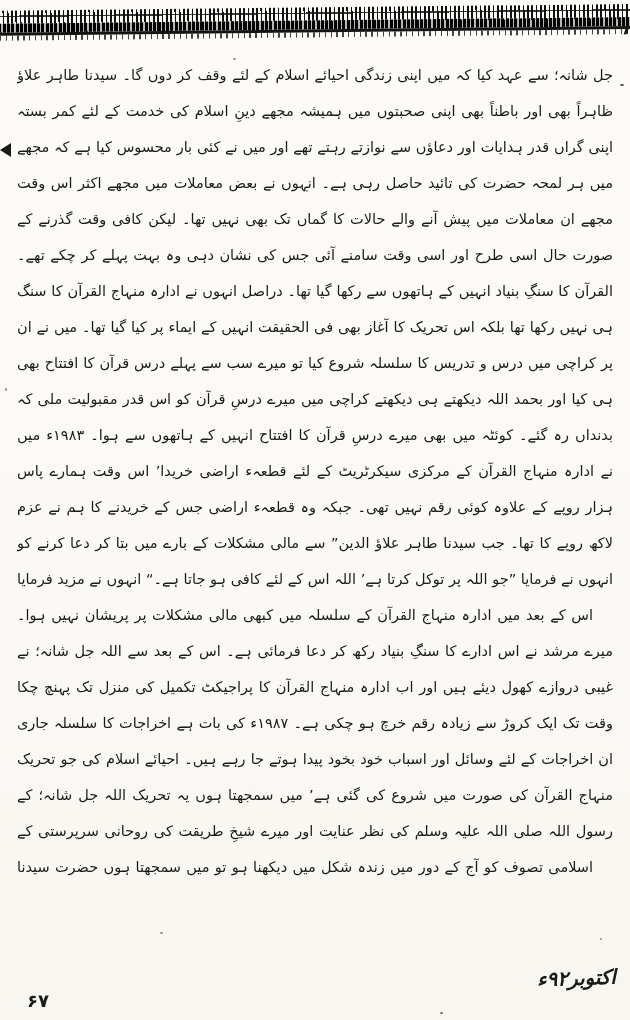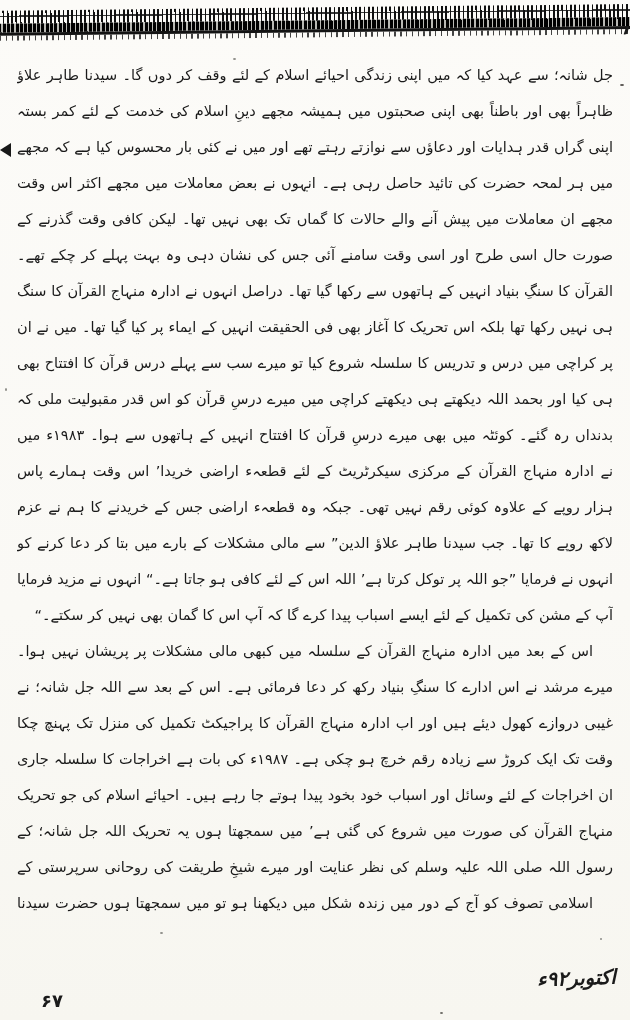--- a/index.html
+++ b/index.html
@@ -23,21 +23,21 @@
   
   .text-block{position:absolute;top:57px;right:17px;left:17px;direction:rtl;}
   .line{
     height:36px;line-height:36px;font-size:14.5px;letter-spacing:0;
     text-align:justify;text-align-last:justify;overflow:hidden;
   }
   .line.end{text-align-last:right;}
   .line.indent{text-indent:20px;}
   
   .footer-issue{position:absolute;right:14px;top:966px;direction:rtl;font-size:20px;font-weight:bold;font-style:italic;transform:rotate(-2deg);}
-  .page-number{position:absolute;left:27px;top:990px;font-size:18px;font-weight:bold;letter-spacing:1px;margin-left:14px;}
+  .page-number{position:absolute;left:27px;top:990px;font-size:18px;font-weight:bold;letter-spacing:1px;}
   
   .margin-mark{position:absolute;left:0;top:143px;width:0;height:0;
     border-top:7px solid transparent;border-bottom:7px solid transparent;border-right:11px solid #181818;}
   .speck{position:absolute;border-radius:50%;background:#8d8d88;}
   .s1{width:3px;height:2px;left:233px;top:58px;}
   .s2{width:4px;height:2px;left:620px;top:84px;background:#55524e;}
   .s3{width:2px;height:2px;left:306px;top:190px;}
   .s4{width:2px;height:3px;left:5px;top:388px;}
   .s5{width:2px;height:2px;left:510px;top:470px;}
   .s6{width:3px;height:2px;left:160px;top:932px;}
@@ -68,21 +68,20 @@
       <div class="line">صورت حال اسی طرح اور اسی وقت سامنے آئی جس کی نشان دہی وہ بہت پہلے کر چکے تھے۔ ادارہ منہاج</div>
       <div class="line">القرآن کا سنگِ بنیاد انہیں کے ہاتھوں سے رکھا گیا تھا۔ دراصل انہوں نے ادارہ منہاج القرآن کا سنگ بنیاد</div>
       <div class="line">ہی نہیں رکھا تھا بلکہ اس تحریک کا آغاز بھی فی الحقیقت انہیں کے ایماء پر کیا گیا تھا۔ میں نے ان کی ہدایت</div>
       <div class="line">پر کراچی میں درس و تدریس کا سلسلہ شروع کیا تو میرے سب سے پہلے درس قرآن کا افتتاح بھی انہوں نے</div>
       <div class="line">ہی کیا اور بحمد اللہ دیکھتے ہی دیکھتے کراچی میں میرے درسِ قرآن کو اس قدر مقبولیت ملی کہ سب انگشت</div>
       <div class="line">بدنداں رہ گئے۔ کوئٹہ میں بھی میرے درسِ قرآن کا افتتاح انہیں کے ہاتھوں سے ہوا۔ ۱۹۸۳ء میں جب ہم</div>
       <div class="line">نے ادارہ منہاج القرآن کے مرکزی سیکرٹریٹ کے لئے قطعہء اراضی خریدا’ اس وقت ہمارے پاس پچیس</div>
       <div class="line">ہزار روپے کے علاوہ کوئی رقم نہیں تھی۔ جبکہ وہ قطعہء اراضی جس کے خریدنے کا ہم نے عزم کیا تھا’ دس</div>
       <div class="line">لاکھ روپے کا تھا۔ جب سیدنا طاہر علاؤ الدین” سے مالی مشکلات کے بارے میں بتا کر دعا کرنے کو کہا گیا تو</div>
       <div class="line">انہوں نے فرمایا ”جو اللہ پر توکل کرتا ہے’ اللہ اس کے لئے کافی ہو جاتا ہے۔“ انہوں نے مزید فرمایا ”اللہ</div>
-      <div class="line end">آپ کے مشن کی تکمیل کے لئے ایسے اسباب پیدا کرے گا کہ آپ اس کا گمان بھی نہیں کر سکتے۔“</div>
       <div class="line indent">اس کے بعد میں ادارہ منہاج القرآن کے سلسلہ میں کبھی مالی مشکلات پر پریشان نہیں ہوا۔ جب سے</div>
       <div class="line">میرے مرشد نے اس ادارے کا سنگِ بنیاد رکھ کر دعا فرمائی ہے۔ اس کے بعد سے اللہ جل شانہ؛ نے اپنے</div>
       <div class="line">غیبی دروازے کھول دیئے ہیں اور اب ادارہ منہاج القرآن کا پراجیکٹ تکمیل کی منزل تک پہنچ چکا ہے۔ اس</div>
       <div class="line">وقت تک ایک کروڑ سے زیادہ رقم خرچ ہو چکی ہے۔ ۱۹۸۷ء کی بات ہے اخراجات کا سلسلہ جاری ہے اور</div>
       <div class="line">ان اخراجات کے لئے وسائل اور اسباب خود بخود پیدا ہوتے جا رہے ہیں۔ احیائے اسلام کی جو تحریک ادارہ</div>
       <div class="line">منہاج القرآن کی صورت میں شروع کی گئی ہے’ میں سمجھتا ہوں یہ تحریک اللہ جل شانہ؛ کے فضل و کرم’</div>
       <div class="line">رسول اللہ صلی اللہ علیہ وسلم کی نظر عنایت اور میرے شیخِ طریقت کی روحانی سرپرستی کے باعث ہی ممکن</div>
       <div class="line indent">اسلامی تصوف کو آج کے دور میں زندہ شکل میں دیکھنا ہو تو میں سمجھتا ہوں حضرت سیدنا طاہر علاؤ</div>
     </div>
 

